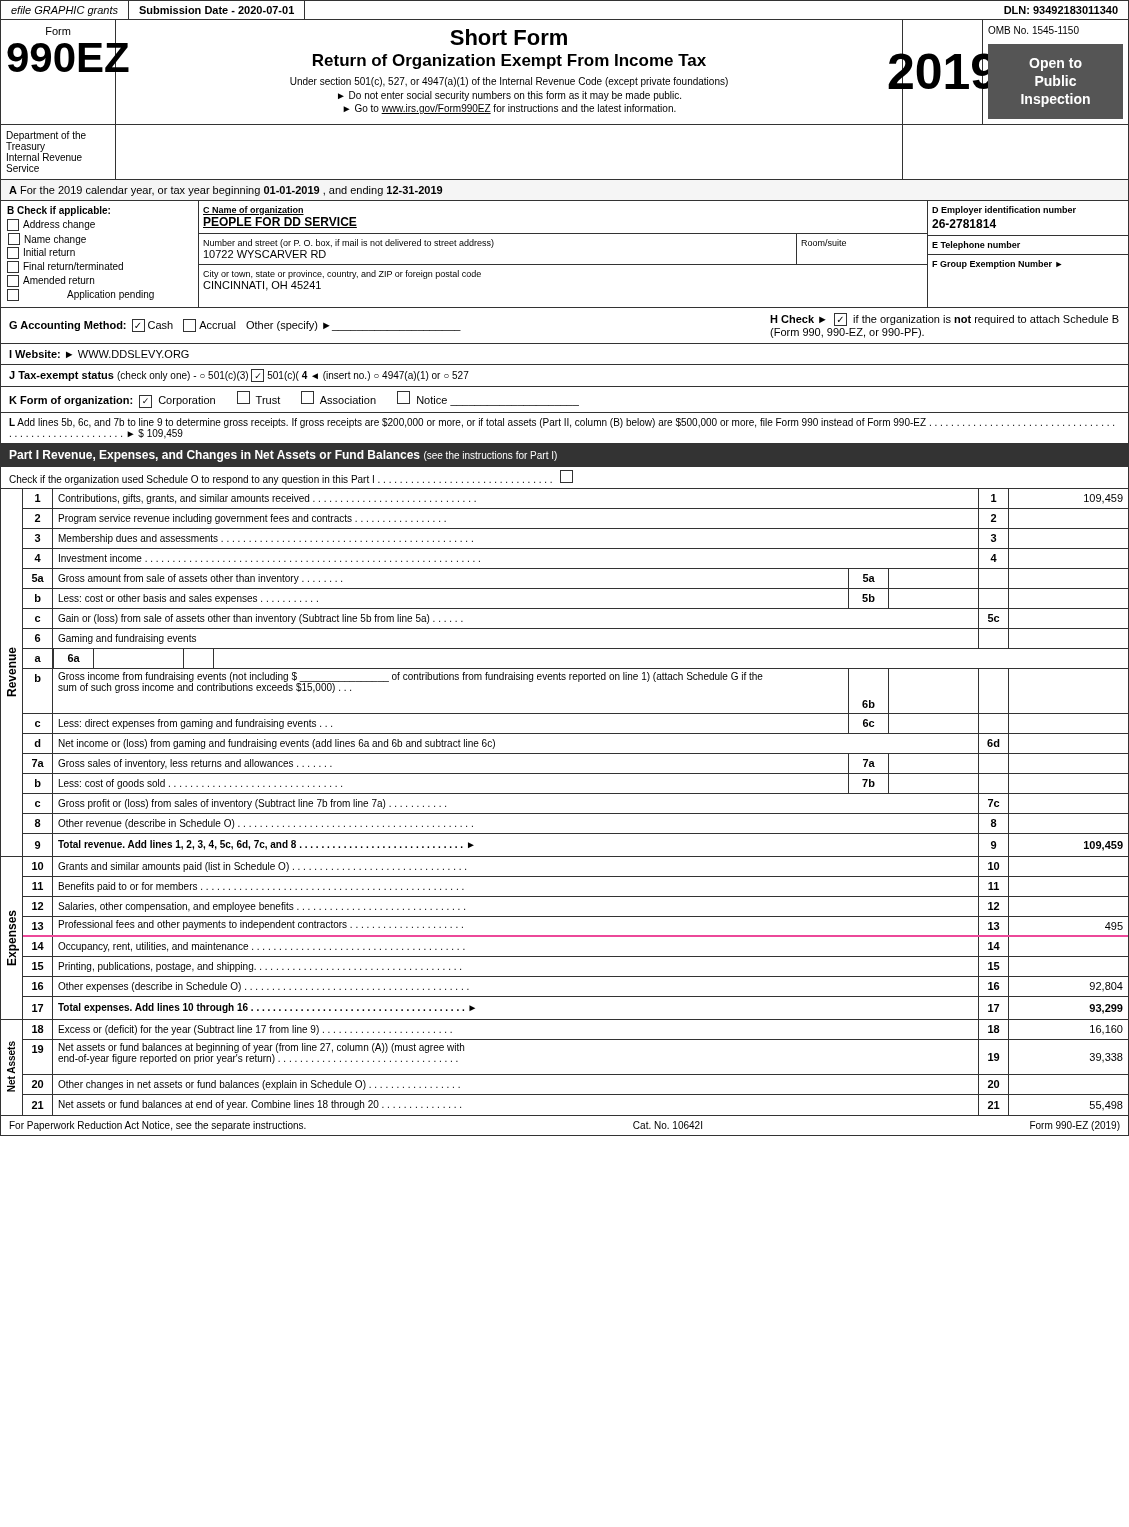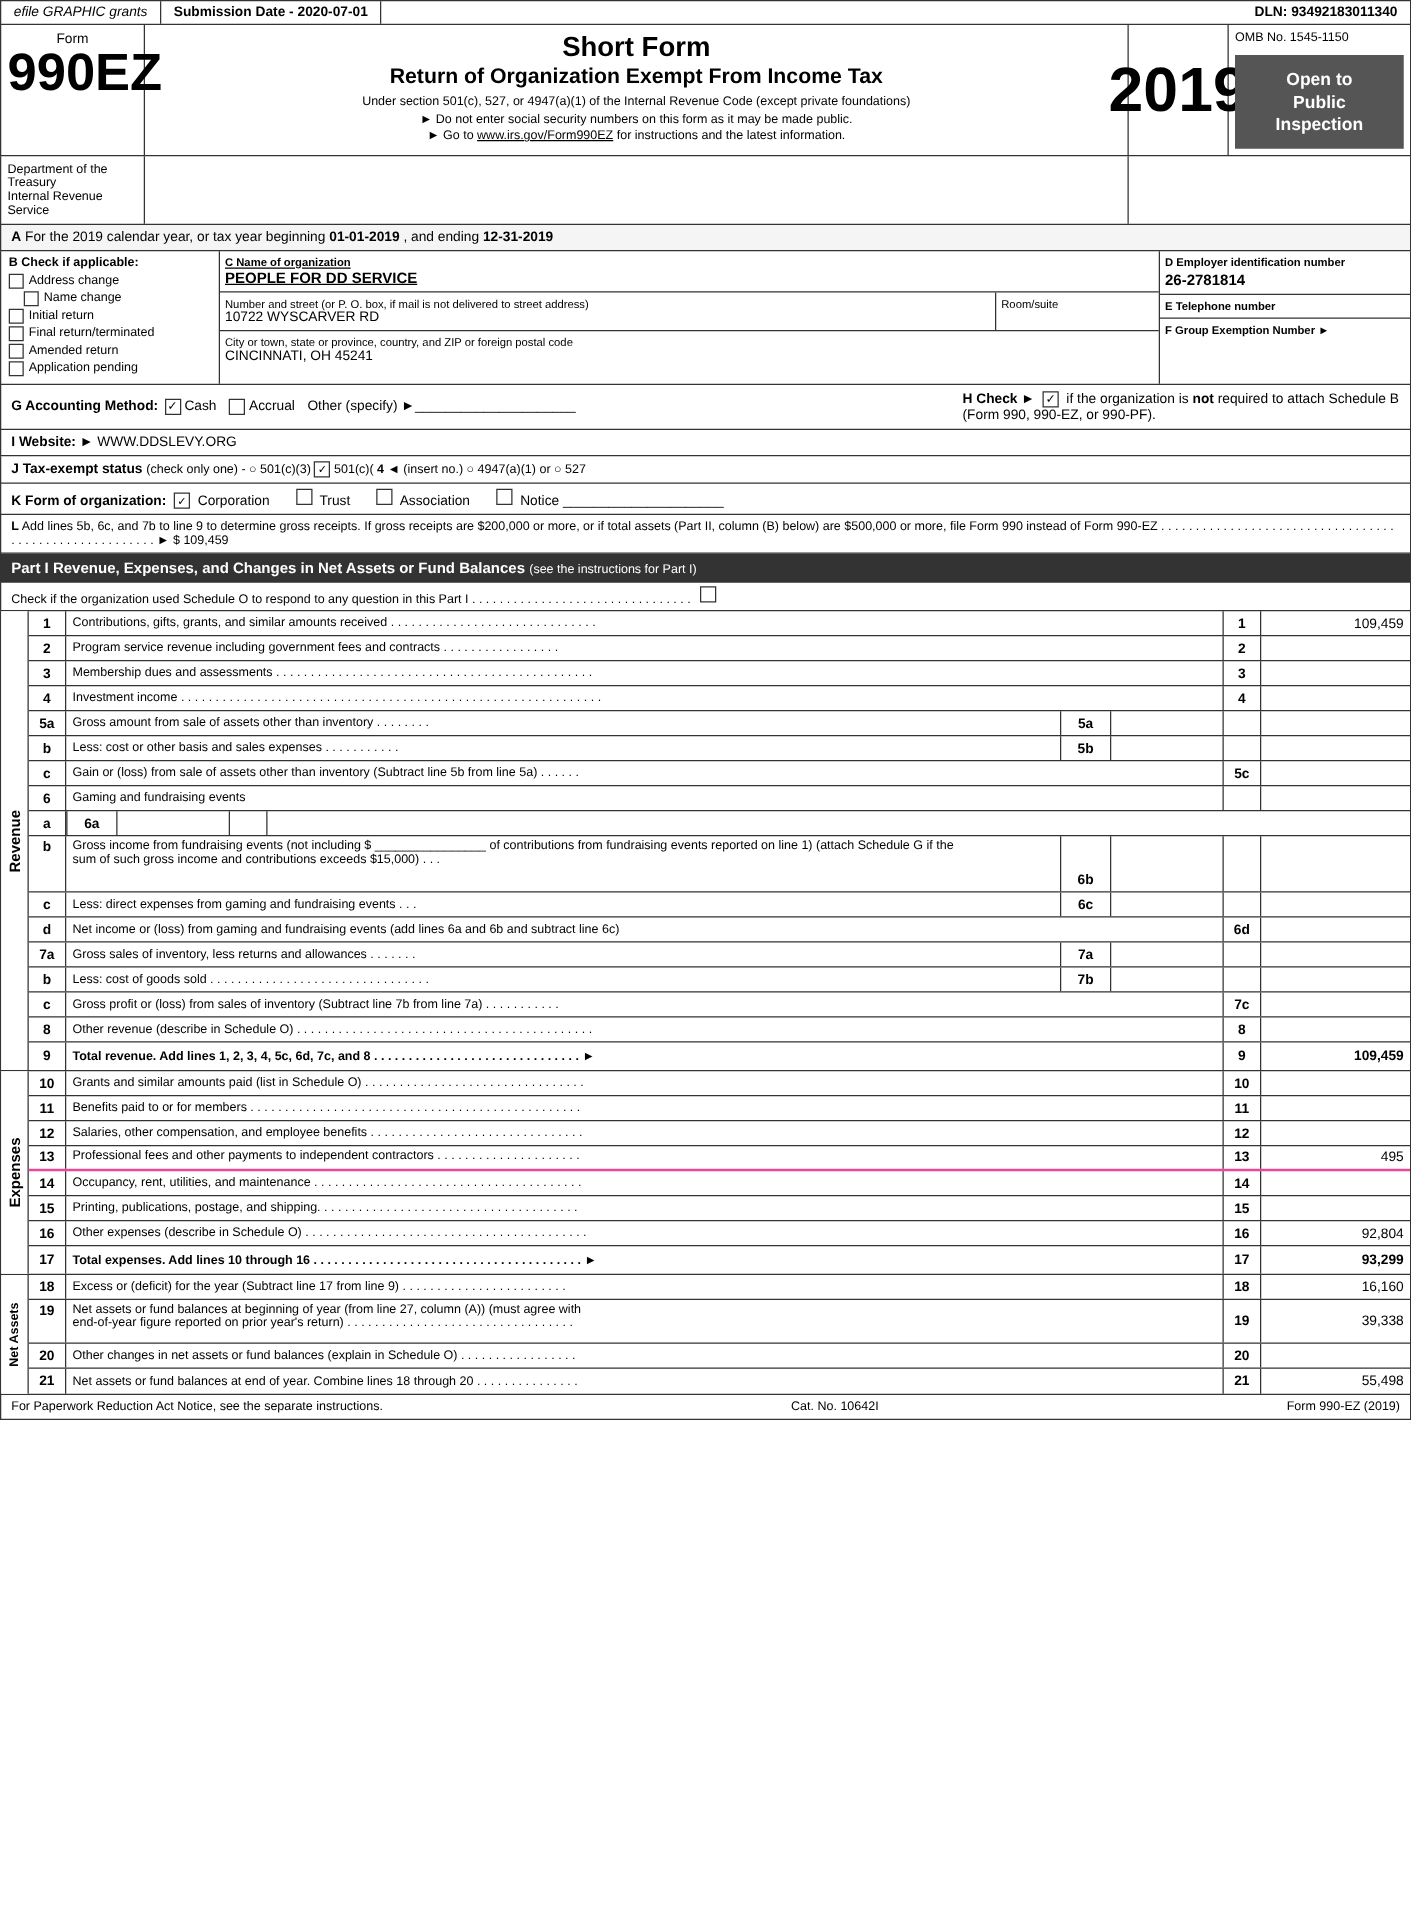--- a/index.html
+++ b/index.html
@@ -63,43 +63,43 @@
     </div>
   </div>
 
   <div style="border:1px solid #333; border-top:none; padding:4px 8px; font-size:11px; background:#f5f5f5;">
     <span style="font-weight:bold;">A</span>
     <span>  For the 2019 calendar year, or tax year beginning <strong>01-01-2019</strong> , and ending <strong>12-31-2019</strong></span>
   </div>
 
   <div style="display:flex; border:1px solid #333; border-top:none;">
 
-    <div style="width:175px; border-right:1px solid #333; padding:4px 6px; font-size:10px;">
+    <div style="width:198px; border-right:1px solid #333; padding:4px 6px; font-size:10px;">
       <div style="font-weight:bold; margin-bottom:3px;">B  Check if applicable:</div>
       <div style="display:flex; align-items:center; margin:2px 0;">
         <span style="width:12px;height:12px;border:1px solid #333;display:inline-block;margin-right:4px;flex-shrink:0;"></span>
         <span>Address change</span>
       </div>
-      <div style="display:flex; align-items:center; margin:2px 12px;">
+      <div style="display:flex; align-items:flex-end; margin:2px 1px;">
         <span style="width:12px;height:12px;border:1px solid #333;display:inline-block;margin-right:4px;flex-shrink:0;"></span>
         <span>Name change</span>
       </div>
       <div style="display:flex; align-items:center; margin:2px 0;">
         <span style="width:12px;height:12px;border:1px solid #333;display:inline-block;margin-right:4px;flex-shrink:0;"></span>
         <span>Initial return</span>
       </div>
       <div style="display:flex; align-items:center; margin:2px 0;">
         <span style="width:12px;height:12px;border:1px solid #333;display:inline-block;margin-right:4px;flex-shrink:0;"></span>
         <span>Final return/terminated</span>
       </div>
       <div style="display:flex; align-items:center; margin:2px 0;">
         <span style="width:12px;height:12px;border:1px solid #333;display:inline-block;margin-right:4px;flex-shrink:0;"></span>
         <span>Amended return</span>
       </div>
-      <div style="display:flex; align-items:center; margin:2px 0;">
+      <div style="display:flex; align-items:center; margin:2px 0;gap:44px;">
         <span style="width:12px;height:12px;border:1px solid #333;display:inline-block;margin-right:4px;flex-shrink:0;"></span>
         <span>Application pending</span>
       </div>
     </div>
 
     <div style="flex:1; border-right:1px solid #333;">
       <div style="border-bottom:1px solid #333; padding:4px;text-decoration:underline;">
         <div style="font-size:9px; font-weight:bold;">C  Name of organization</div>
         <div style="font-size:12px; font-weight:bold;">PEOPLE FOR DD SERVICE</div>
       </div>

